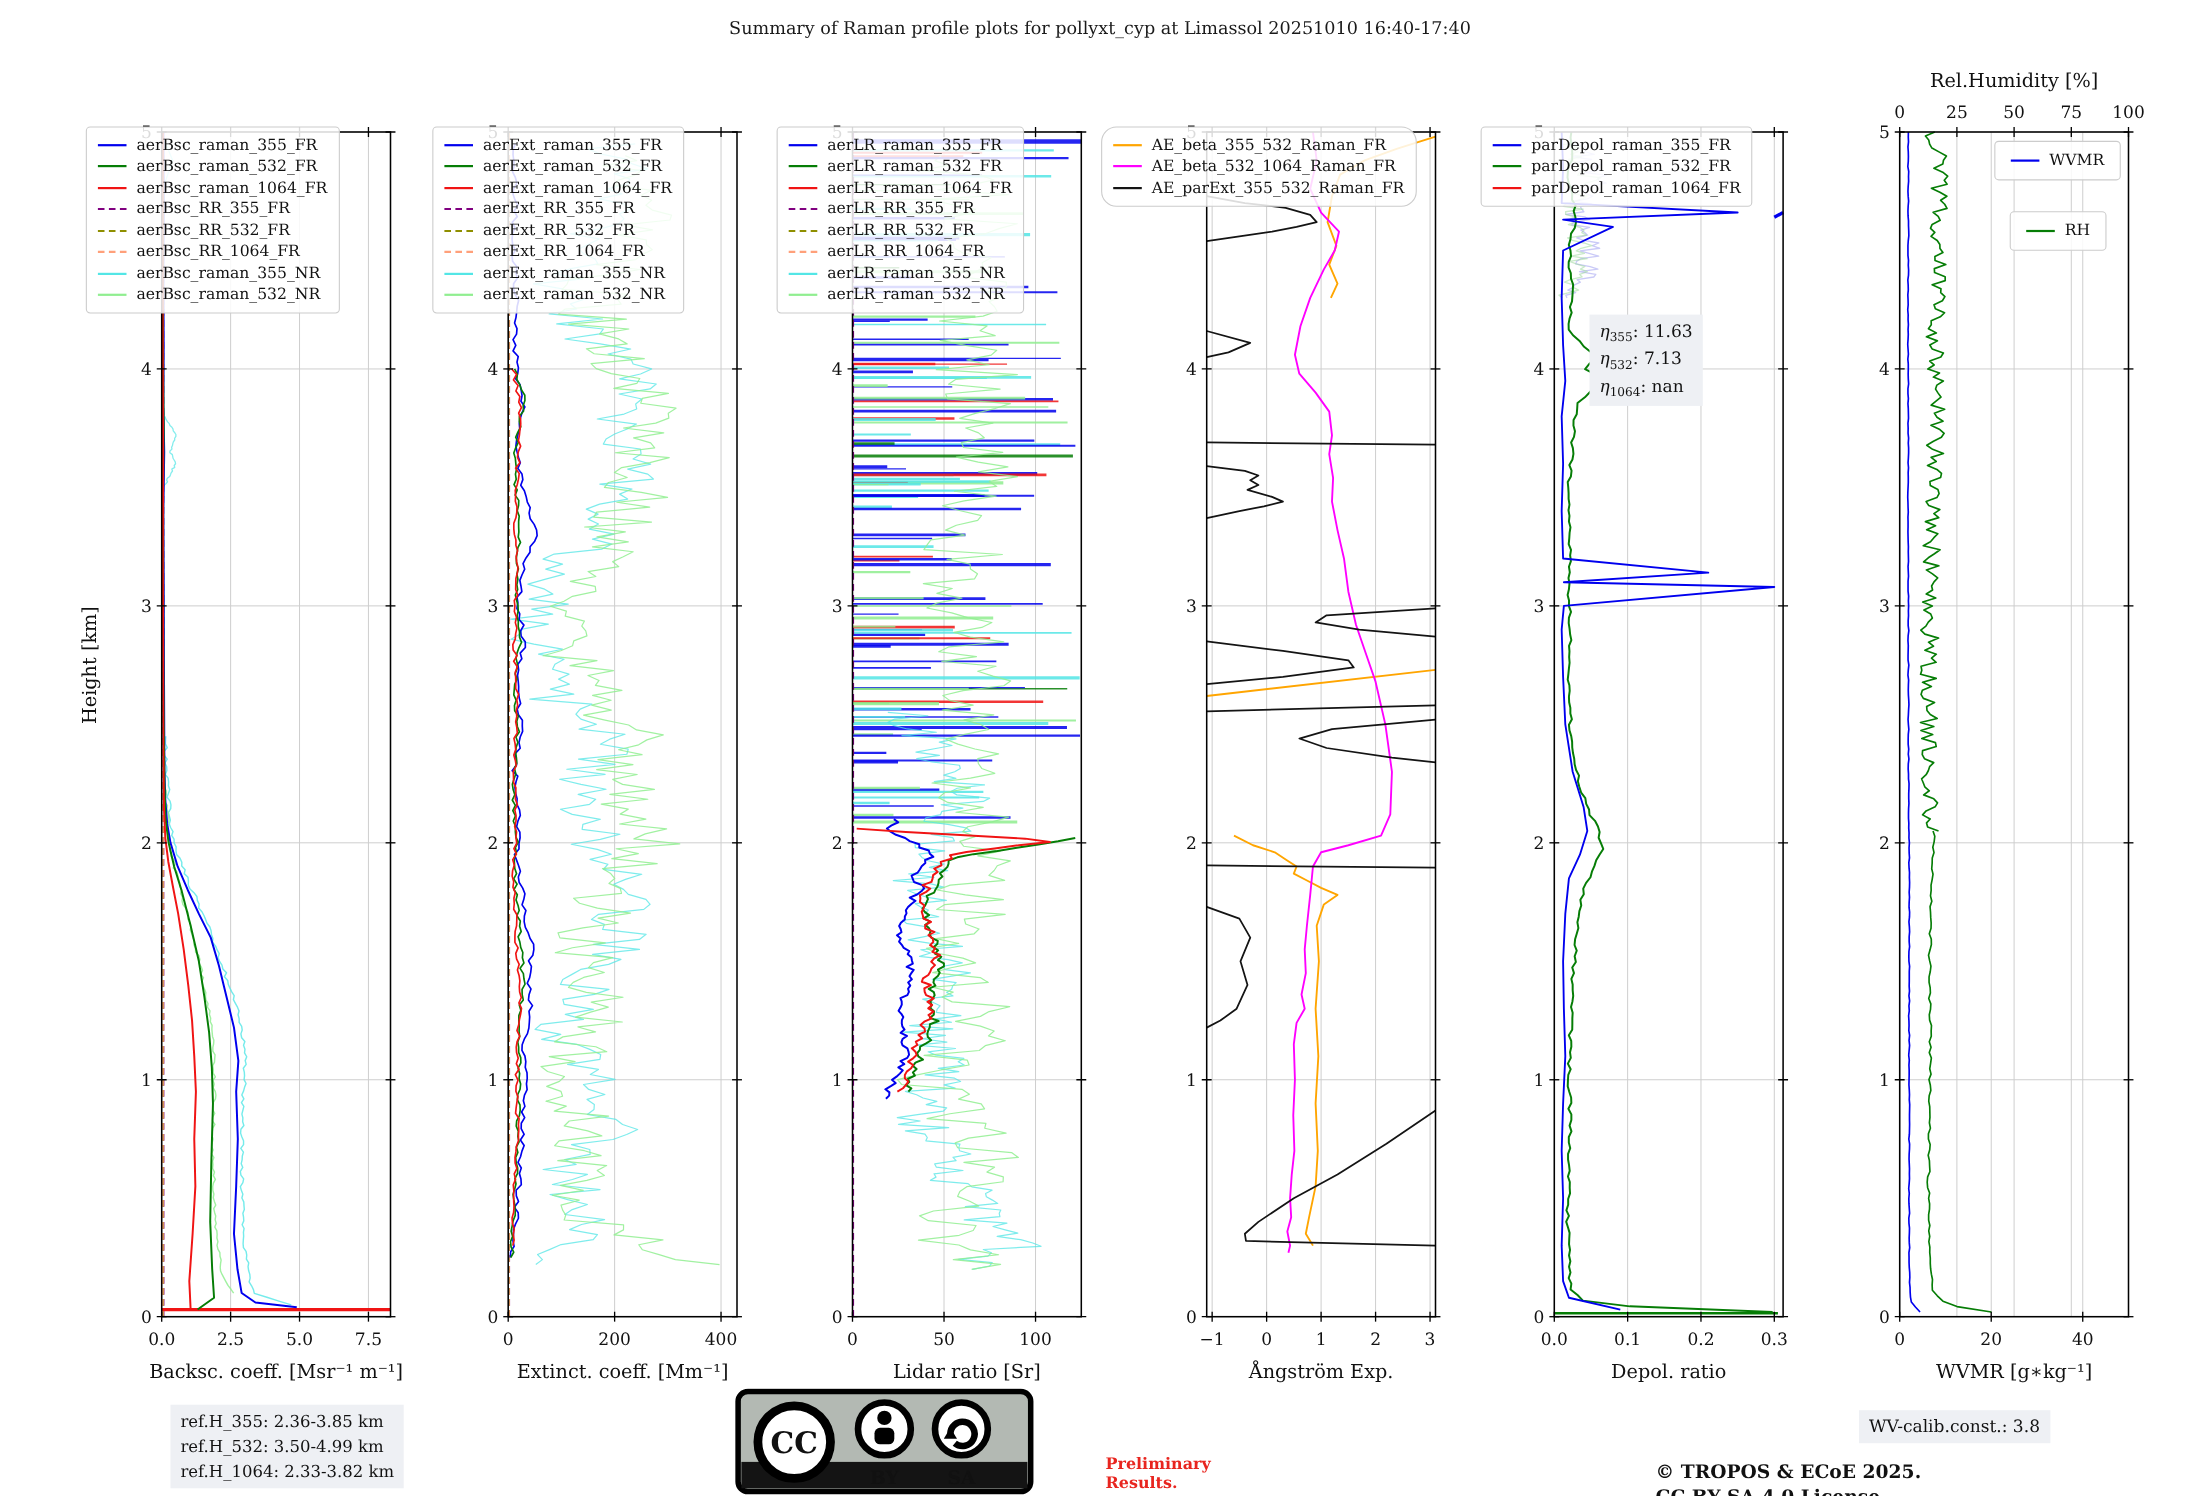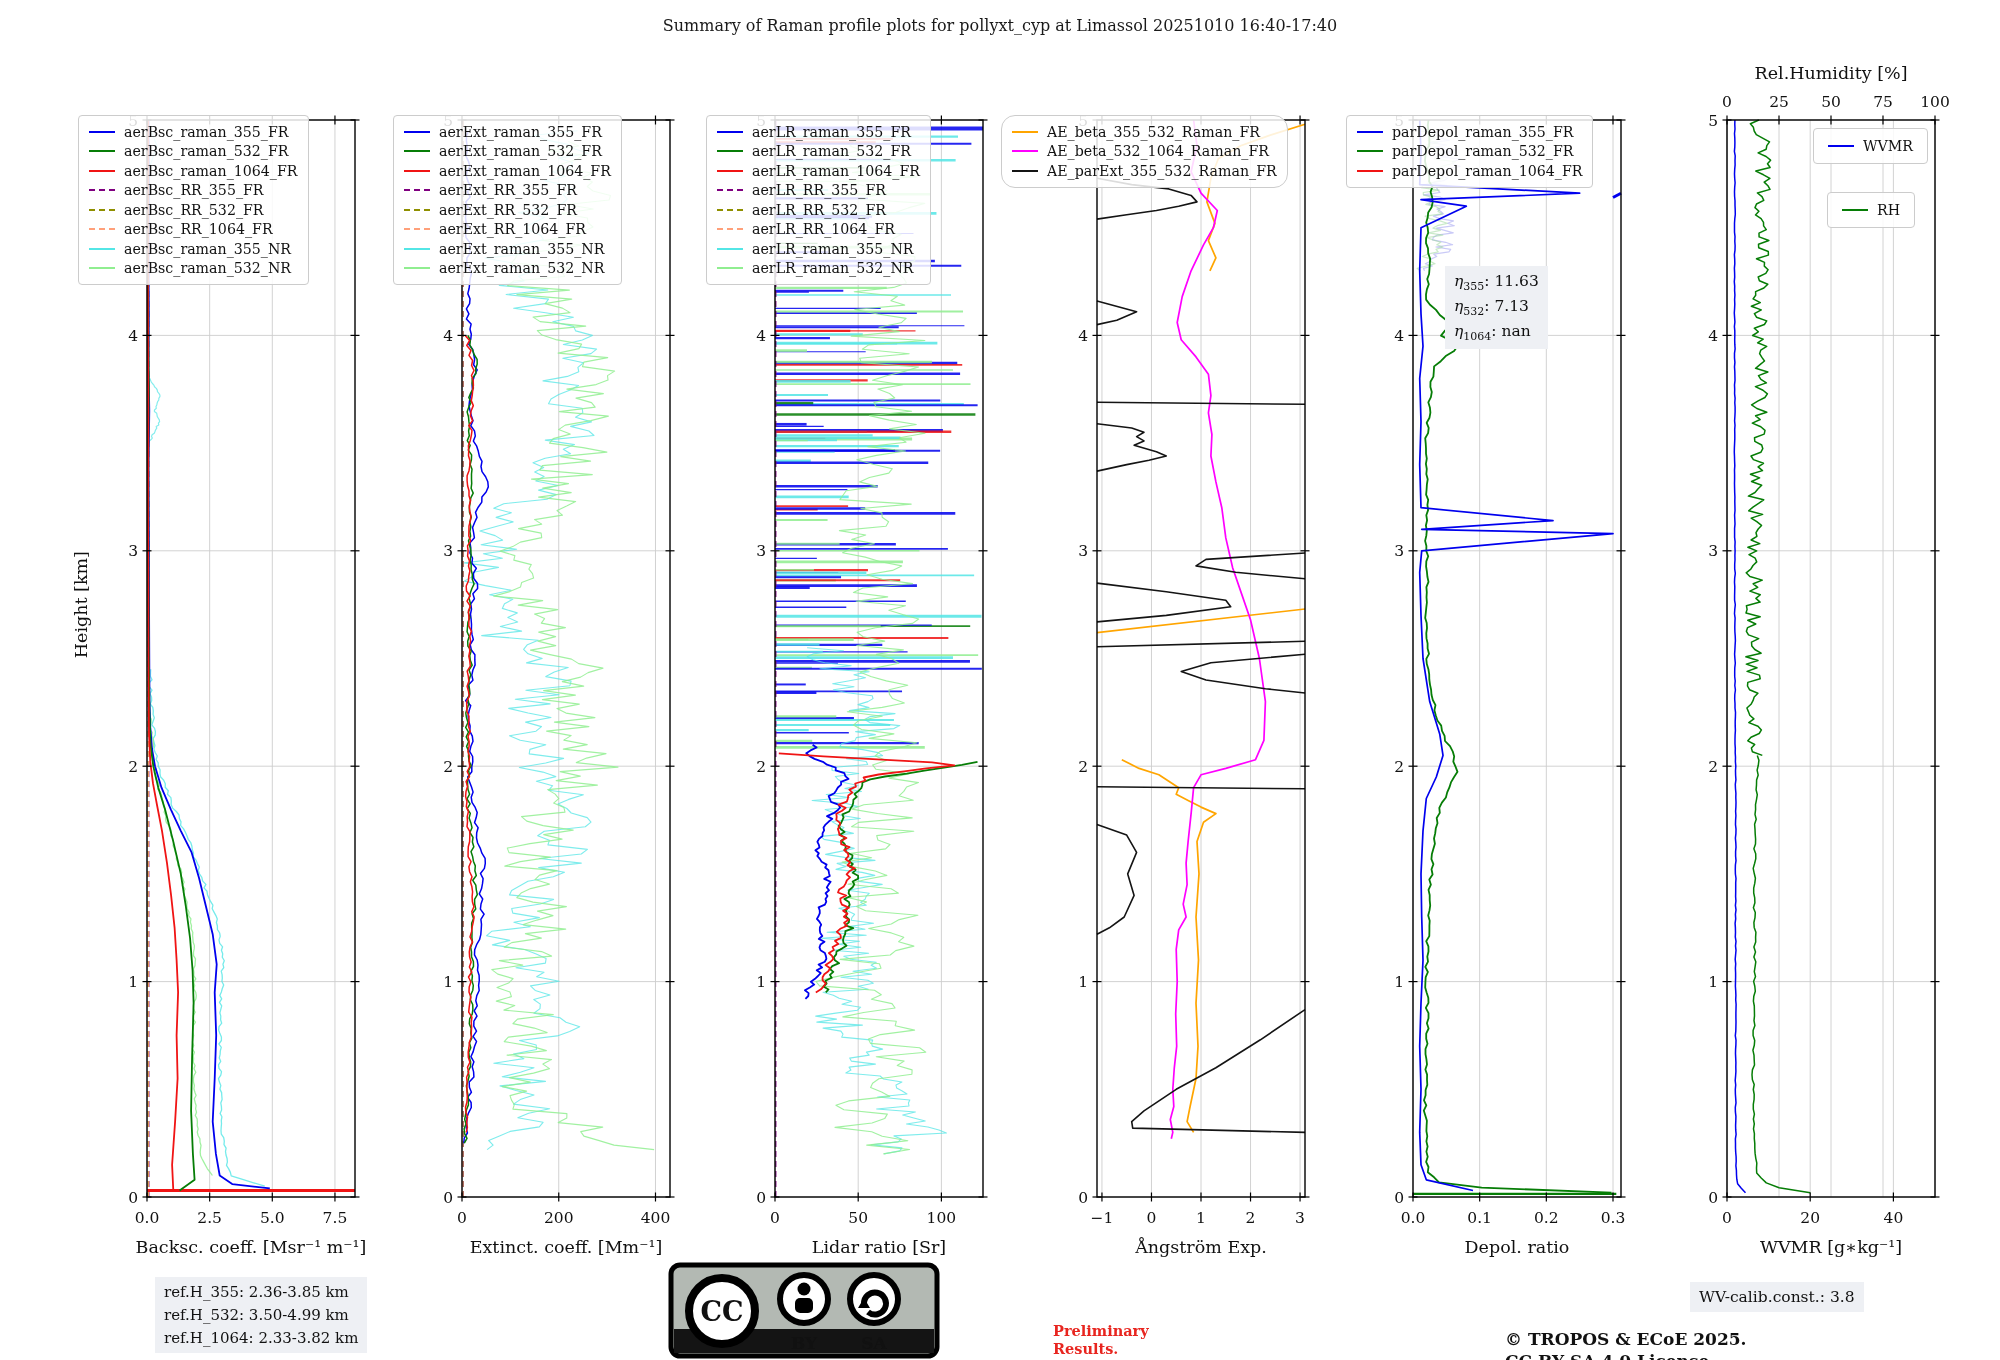--- a/index.html
+++ b/index.html
@@ -9,25 +9,25 @@
          font-size:16px;color:#1a1a1a;}
   svg.panel{position:absolute;top:50px;width:315px;height:1240px;}
   svg text{font-family:"DejaVu Serif",serif;fill:#111;}
   .legend{position:absolute;background:rgba(255,255,255,0.85);
           border:1px solid #cccccc;border-radius:4px;padding:6px 10px;
           font-size:14.2px;line-height:1.42;white-space:nowrap;}
   .legend .row{display:flex;align-items:center;gap:9px;height:19.5px;}
   .legend .sw{display:inline-block;width:26px;height:0;}
   .ann{position:absolute;background:#eef0f4;color:#111;font-size:15px;
        padding:4px 9px;line-height:1.45;white-space:nowrap;}
-  .eta-box{font-size:15.5px;}
+  .eta-box{font-size:15.5px;margin-top:20px;}
   .eta-box sub{font-size:11px;}
   .eta-box .sym{font-style:italic;}
   .prelim{position:absolute;color:#e8251f;font-weight:bold;font-size:14.5px;
-          line-height:1.25;margin-left:48px;}
+          line-height:1.25;}
   .license{position:absolute;color:#111;font-weight:bold;font-size:17px;
            line-height:1.3;}
   .badge{position:absolute;}
 </style>
 </head>
 <body>
 
 <div class="title">Summary of Raman profile plots for pollyxt_cyp at Limassol 20251010 16:40-17:40</div>
 
 <svg class="panel" style="left:65px" width="315" height="1240" viewBox="0 0 315 1240">

